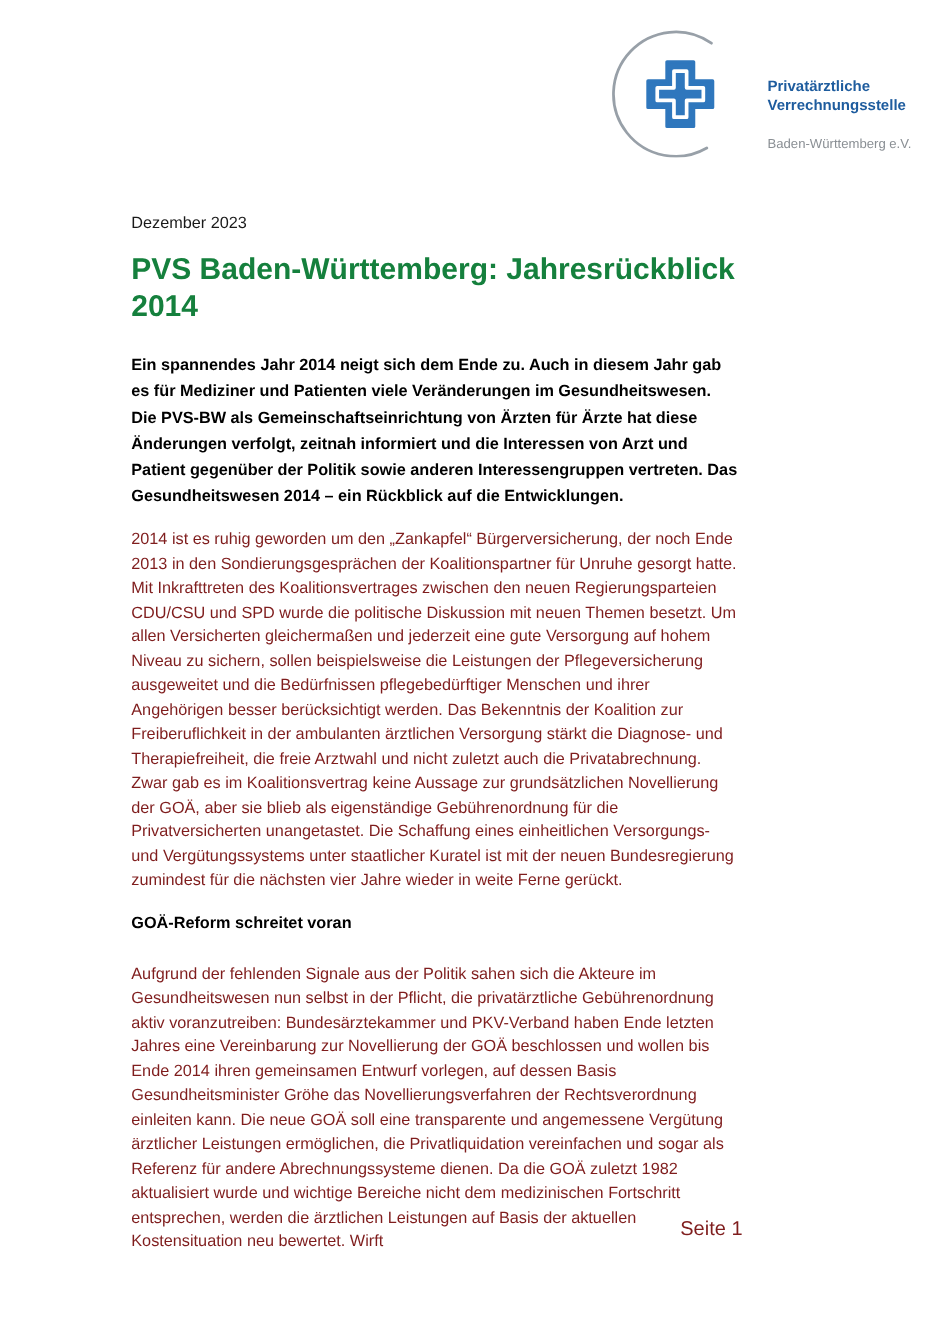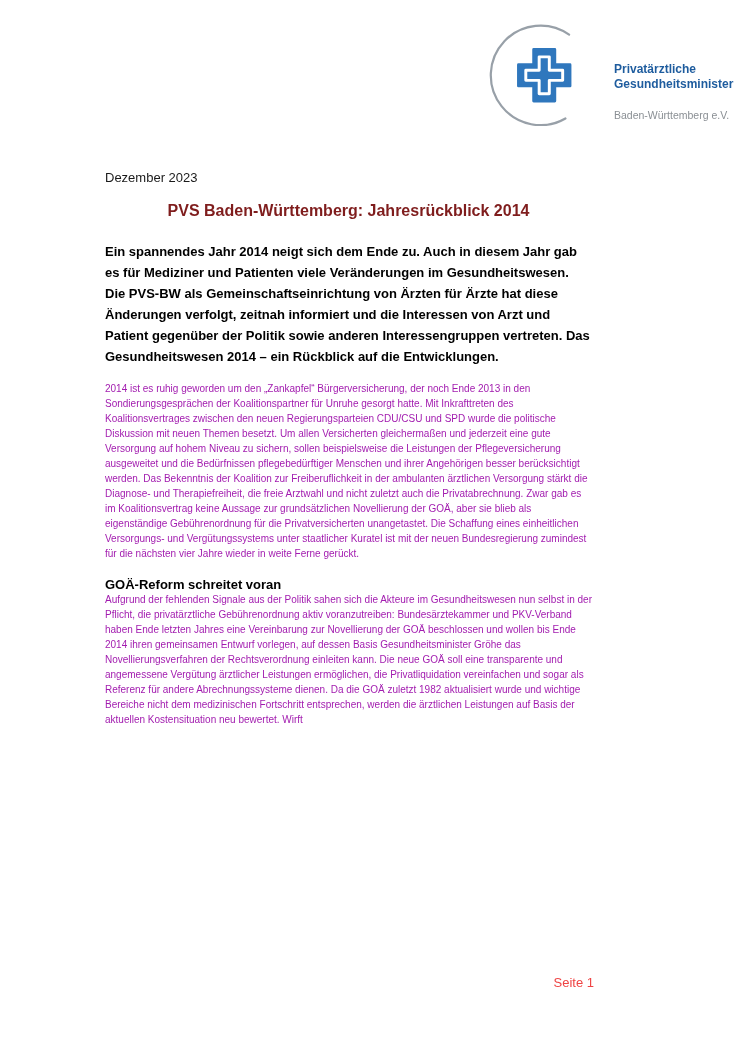--- a/index.html
+++ b/index.html
@@ -48,72 +48,71 @@
     left: 105px;
     width: 487px;
   }
   .date {
     font-size: 13px;
     color: #1a1a1a;
     margin: 0 0 16px 0;
   }
   h1.title {
     margin: 0 0 20px 0;
-    font-size: 16px;
+    font-size: 24px;
     line-height: 1.25;
     font-weight: bold;
-    color: #7f1d1d;
-    text-align: center;
+    color: #15803d;
   }
   p.intro {
     margin: 0 0 14px 0;
     font-size: 13px;
     font-weight: bold;
     line-height: 1.62;
     color: #000000;
   }
   p.body {
     margin: 0 0 16px 0;
-    font-size: 10px;
+    font-size: 13px;
     line-height: 1.5;
-    color: #a21caf;
+    color: #7f1d1d;
   }
   h2.subhead {
-    margin: 4px 0 0 0;
+    margin: 4px 0 24px 0;
     font-size: 13px;
     font-weight: bold;
     color: #000000;
   }
 
   
   .footer {
     position: absolute;
     top: 975px;
     right: 156px;
-    font-size: 13px;
-    color: #ef4444;
+    font-size: 16px;
+    color: #7f1d1d;
   }
 </style>
 </head>
 <body>
 
 <div class="page">
 
   <div class="logo">
     <svg class="logo-mark" viewBox="0 0 130 115" aria-hidden="true">
 
       <path d="M 89 15.8 A 54 54 0 1 0 85 106.8" fill="none" stroke="#98a0a8" stroke-width="2.4" stroke-linecap="round"></path>
 
       <path d="M 50.5 32 h 23 v 16.5 h 16.5 v 23 h -16.5 v 16.5 h -23 v -16.5 h -16.5 v -23 h 16.5 Z" fill="#2f77bd" stroke="#2f77bd" stroke-width="3" stroke-linejoin="round"></path>
 
       <path d="M 56.5 40 h 11 v 14.5 h 14.5 v 11 h -14.5 v 14.5 h -11 v -14.5 h -14.5 v -11 h 14.5 Z" fill="none" stroke="#ffffff" stroke-width="3.2" stroke-linejoin="round"></path>
     </svg>
     <div class="logo-text">
       <div class="blue">Privatärztliche</div>
-      <div class="blue">Gesundheitsminister</div>
+      <div class="blue">Verrechnungsstelle</div>
       <div class="gray">Baden-Württemberg e.V.</div>
     </div>
   </div>
 
   <div class="content">
     <div class="date">Dezember 2023</div>
 
     <h1 class="title">PVS Baden-Württemberg: Jahresrückblick 2014</h1>
 
     <p class="intro">Ein spannendes Jahr 2014 neigt sich dem Ende zu. Auch in diesem Jahr gab es für Mediziner und Patienten viele Veränderungen im Gesundheitswesen. Die PVS-BW als Gemeinschaftseinrichtung von Ärzten für Ärzte hat diese Änderungen verfolgt, zeitnah informiert und die Interessen von Arzt und Patient gegenüber der Politik sowie anderen Interessengruppen vertreten. Das Gesundheitswesen 2014 – ein Rückblick auf die Entwicklungen.</p>

